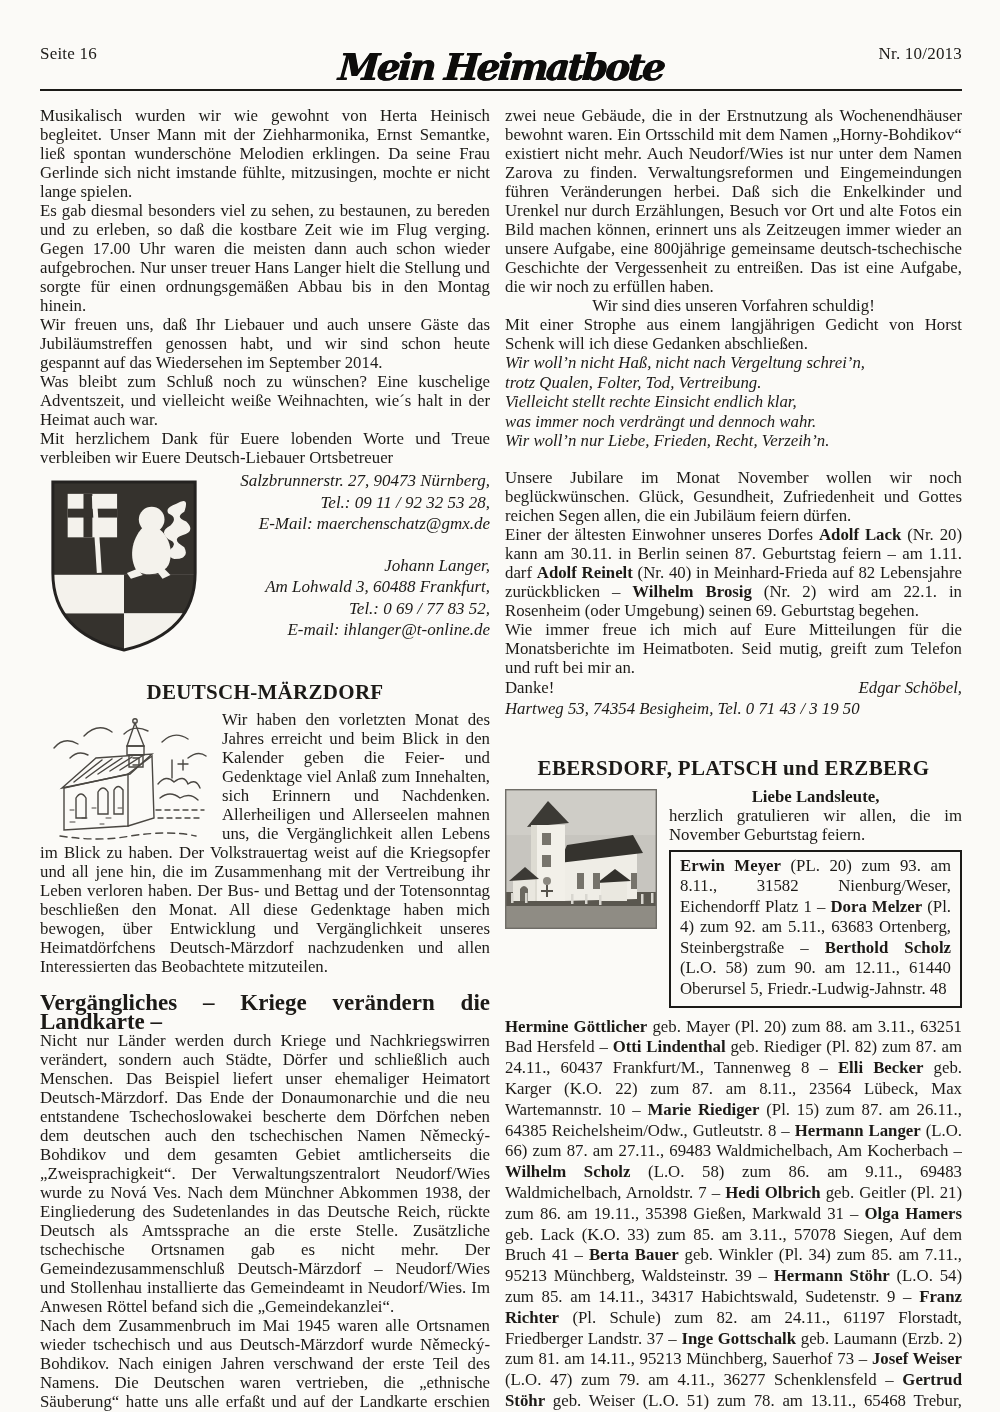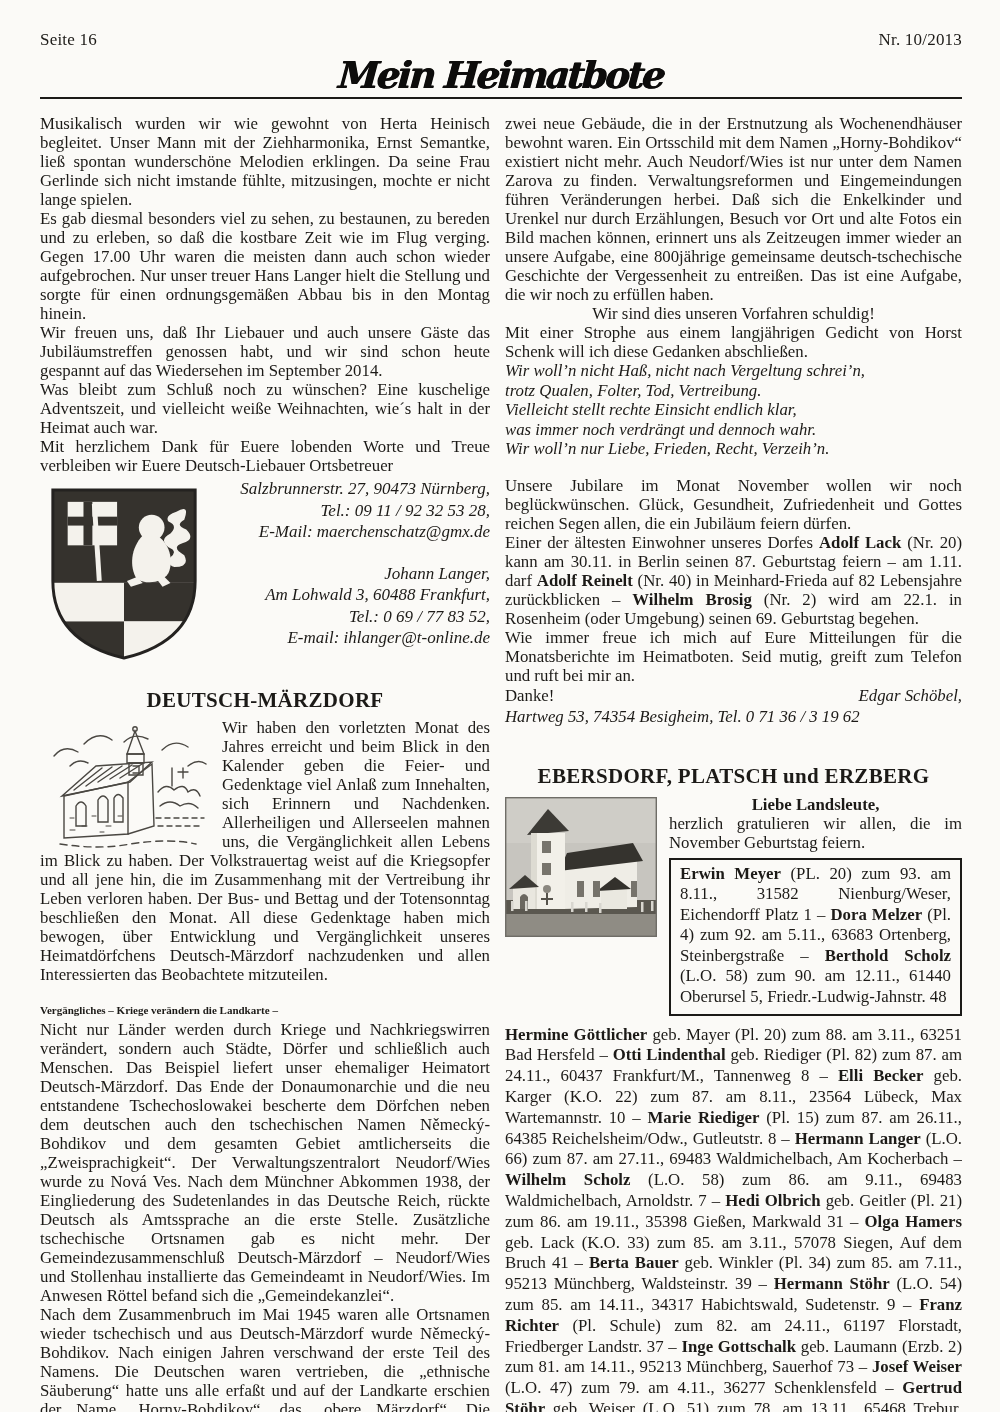--- a/index.html
+++ b/index.html
@@ -8,22 +8,22 @@
     background:#fbfaf7;
     font-family:"Liberation Serif","DejaVu Serif",serif;
     color:#1c1a17;
     overflow:hidden;
   }
   .page{padding:30px 38px 0 40px;position:relative;}
   
   .h-row{
     position:relative;height:48px;
     border-bottom:2.5px solid #1b1a18;
-    display:flex;justify-content:space-between;align-items:flex-start;
-    padding-bottom:19px;
+    display:flex;justify-content:space-between;align-items:center;
+    padding-bottom:11px;
   }
   .pageno,.issue{font-size:17px;letter-spacing:.2px;}
   .masthead{
     position:absolute;left:50%;bottom:0;transform:translateX(-50%) skewX(-4deg);
     font-family:"DejaVu Serif",serif;font-weight:bold;font-style:italic;
     font-size:37px;letter-spacing:-2.5px;white-space:nowrap;color:#0d0c0b;
     text-shadow:0.6px 0 0 #0d0c0b, -0.4px 0 0 #0d0c0b;
   }
   
   .cols{display:flex;gap:15px;margin-top:15px;}
@@ -35,21 +35,21 @@
   
   .contact-row{display:flex;margin-top:3px;}
   .coa{flex:none;width:168px;padding-top:4px;}
   .contact{flex:1;text-align:right;font-style:italic;font-size:17px;line-height:21.5px;}
   .grp2{margin-top:20px;}
   h2{
     font-size:21px;font-weight:bold;text-align:center;
     margin:22px 0 8px;letter-spacing:.3px;
   }
   .sketch{float:left;width:172px;height:128px;margin:4px 10px 0 0;}
-  .subhead{font-weight:bold;margin-top:17px;font-size:11px;}
+  .subhead{font-weight:bold;margin-top:17px;font-size:23px;}
   
   .standalone{text-align:center;}
   .poem{font-style:italic;margin-bottom:17px;}
   .poem div{line-height:19.5px;text-align:left;}
   .sigline{display:flex;justify-content:space-between;align-items:baseline;}
   .sig{font-style:italic;text-align:left;line-height:21px;}
   .h2-eb{margin:40px 0 9px;}
   .photo{float:left;width:152px;height:140px;margin:2px 12px 4px 0;}
   .bbox{
     border:2px solid #1b1a18;
@@ -179,21 +179,21 @@
         <div>Wir woll’n nur Liebe, Frieden, Recht, Verzeih’n.</div>
       </div>
 
       <p>Unsere Jubilare im Monat November wollen wir noch beglückwünschen. Glück, Gesundheit, Zufriedenheit und Gottes reichen Segen allen, die ein Jubiläum feiern dürfen.</p>
       <p><span>Einer der ältesten Einwohner unseres Dorfes </span><span class="b">Adolf Lack</span><span> (Nr. 20) kann am 30.11. in Berlin seinen 87. Geburtstag feiern – am 1.11. darf </span><span class="b">Adolf Reinelt</span><span> (Nr. 40) in Meinhard-Frieda auf 82 Lebensjahre zurückblicken – </span><span class="b">Wilhelm Brosig</span><span> (Nr. 2) wird am 22.1. in Rosenheim (oder Umgebung) seinen 69. Geburtstag begehen.</span></p>
       <p>Wie immer freue ich mich auf Eure Mitteilungen für die Monatsberichte im Heimatboten. Seid mutig, greift zum Telefon und ruft bei mir an.</p>
       <div class="sigline">
         <span>Danke!</span>
         <span class="sig">Edgar Schöbel,</span>
       </div>
-      <div class="sig">Hartweg 53, 74354 Besigheim, Tel. 0 71 36 / 3 19 62</div>
+      <div class="sig">Hartweg 53, 74354 Besigheim, Tel. 0 71 43 / 3 19 50</div>
 
       <h2 class="h2-eb">EBERSDORF, PLATSCH und ERZBERG</h2>
 
       <div class="photo">
         <svg viewBox="0 0 152 140" width="152" height="140">
           <rect x="0" y="0" width="152" height="140" fill="#c7c5bf"></rect>
           <rect x="0" y="0" width="152" height="46" fill="#cfcdc7"></rect>
           <rect x="0" y="112" width="152" height="28" fill="#8f8c84"></rect>
           <rect x="0" y="103" width="152" height="14" fill="#5a574f"></rect>
 

